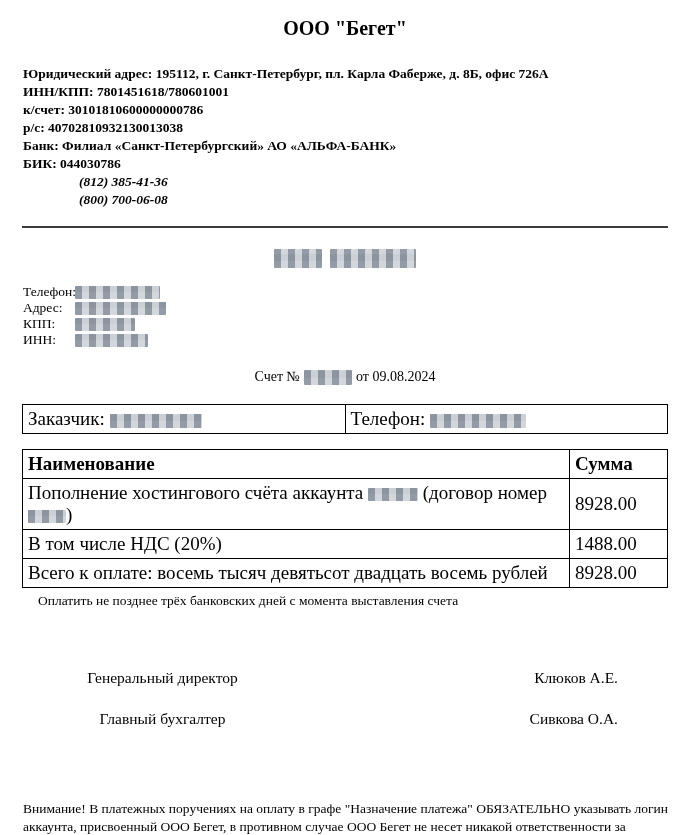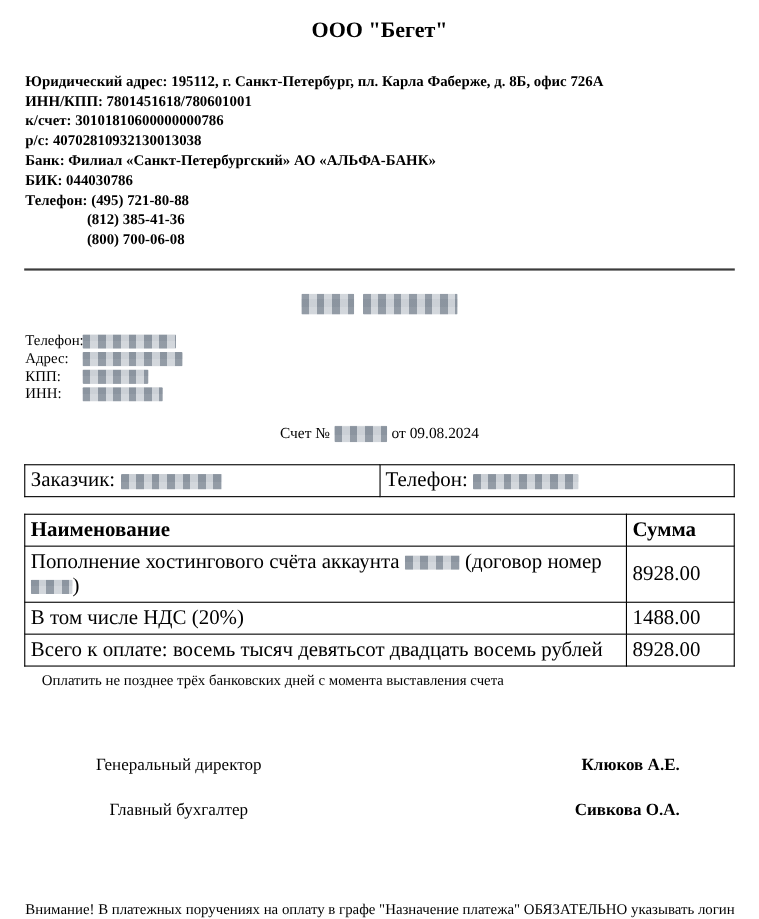--- a/index.html
+++ b/index.html
@@ -14,21 +14,21 @@
     margin-top:17px;
     text-align:center;
     font-size:20px;
     font-weight:bold;
   }
   .company-block {
     margin:25px 20px 0 23px;
     font-weight:bold;
     line-height:18px;
   }
-  .phone-indent { padding-left:56px; }
+  .phone-indent { padding-left:56px;font-style:italic; }
 
   .rule {
     border:none;
     border-top:2px solid #3c3c3c;
     margin:17px 22px 0 22px;
   }
 
   .redacted {
     display:inline-block;
     vertical-align:middle;
@@ -79,41 +79,40 @@
 
   .sig-row {
     display:flex;
     align-items:baseline;
     margin:0 72px 0 0;
     font-size:15.5px;
   }
   .sig-row.first { margin-top:60px; }
   .sig-row.second { margin-top:23px;gap:46px; }
   .sig-role { width:325px; text-align:center; }
-  .sig-name { margin-left:auto; text-align:right;font-weight:bold; }
+  .sig-name { margin-left:auto; text-align:right; }
 
   .footer {
     margin:72px 20px 0 23px;
     line-height:17.5px;
   }
   .footer p { margin:0; }
 </style>
 </head>
 <body>
 
 <div class="doc-title">ООО "Бегет"</div>
 
 <div class="company-block">
   <div>Юридический адрес: 195112, г. Санкт-Петербург, пл. Карла Фаберже, д. 8Б, офис 726А</div>
   <div>ИНН/КПП: 7801451618/780601001</div>
   <div>к/счет: 30101810600000000786</div>
   <div>р/с: 40702810932130013038</div>
   <div>Банк: Филиал «Санкт-Петербургский» АО «АЛЬФА-БАНК»</div>
   <div>БИК: 044030786</div>
-  <div><span>Телефон: </span><span>(495) 721-80-88</span></div>
   <div class="phone-indent">(812) 385-41-36</div>
   <div class="phone-indent">(800) 700-06-08</div>
 </div>
 
 <hr class="rule">
 
 <div class="customer-name-line">
   <span class="redacted" style="width:48px;"></span>
   <span class="redacted" style="width:86px; margin-left:5px;"></span>
 </div>

